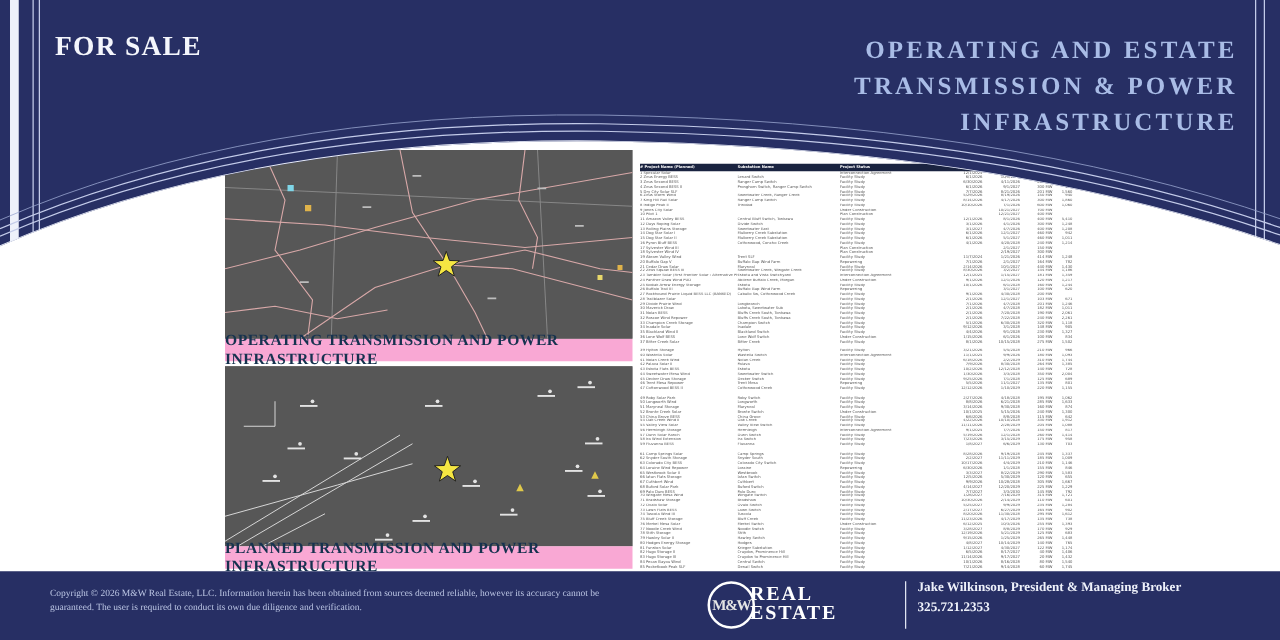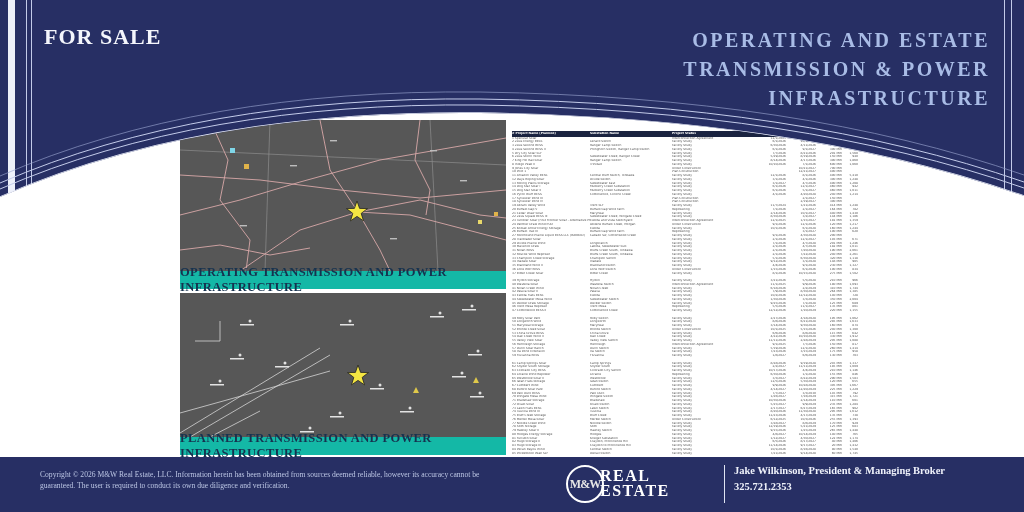--- a/index.html
+++ b/index.html
@@ -8,21 +8,21 @@
   
   .band{position:absolute;left:0;top:0;z-index:5;pointer-events:none;}
   .hdr-left{position:absolute;left:44px;top:24px;z-index:6;}
   .hdr-left .sale{font-size:22px;font-weight:bold;color:#f4f6fc;letter-spacing:1px;}
   .hdr-left .addr{font-size:19px;font-weight:bold;color:#a9bce6;letter-spacing:0.5px;line-height:1.25;}
   .hdr-right{position:absolute;right:34px;top:26px;z-index:6;text-align:right;
              font-size:20px;font-weight:bold;color:#a9bce6;letter-spacing:2.5px;line-height:1.45;}
   
   .map-block{position:absolute;left:180px;width:326px;z-index:2;}
   .map-img{display:block;background:#575757;}
-  .map-caption{height:18px;background:#14b8a6;display:flex;align-items:center;justify-content:center;
+  .map-caption{height:18px;background:#f9a8d4;display:flex;align-items:center;justify-content:center;
                font-size:12.5px;font-weight:bold;color:#16324f;letter-spacing:0.4px;}
   
   .ptable{position:absolute;left:512px;top:131px;width:346px;z-index:3;
           font-family:"DejaVu Sans", sans-serif;color:#555;}
   .thead{display:flex;background:#1a2340;color:#ffffff;font-weight:bold;height:5.5px;
          align-items:center;font-size:3px;line-height:3.2px;}
   .trow{display:flex;height:3.75px;overflow:hidden;font-size:3px;line-height:3.75px;}
   .tc0{width:78px;overflow:hidden;white-space:nowrap;}
   .tc1{width:82px;overflow:hidden;white-space:nowrap;}
   .tc2{width:84px;overflow:hidden;white-space:nowrap;}

